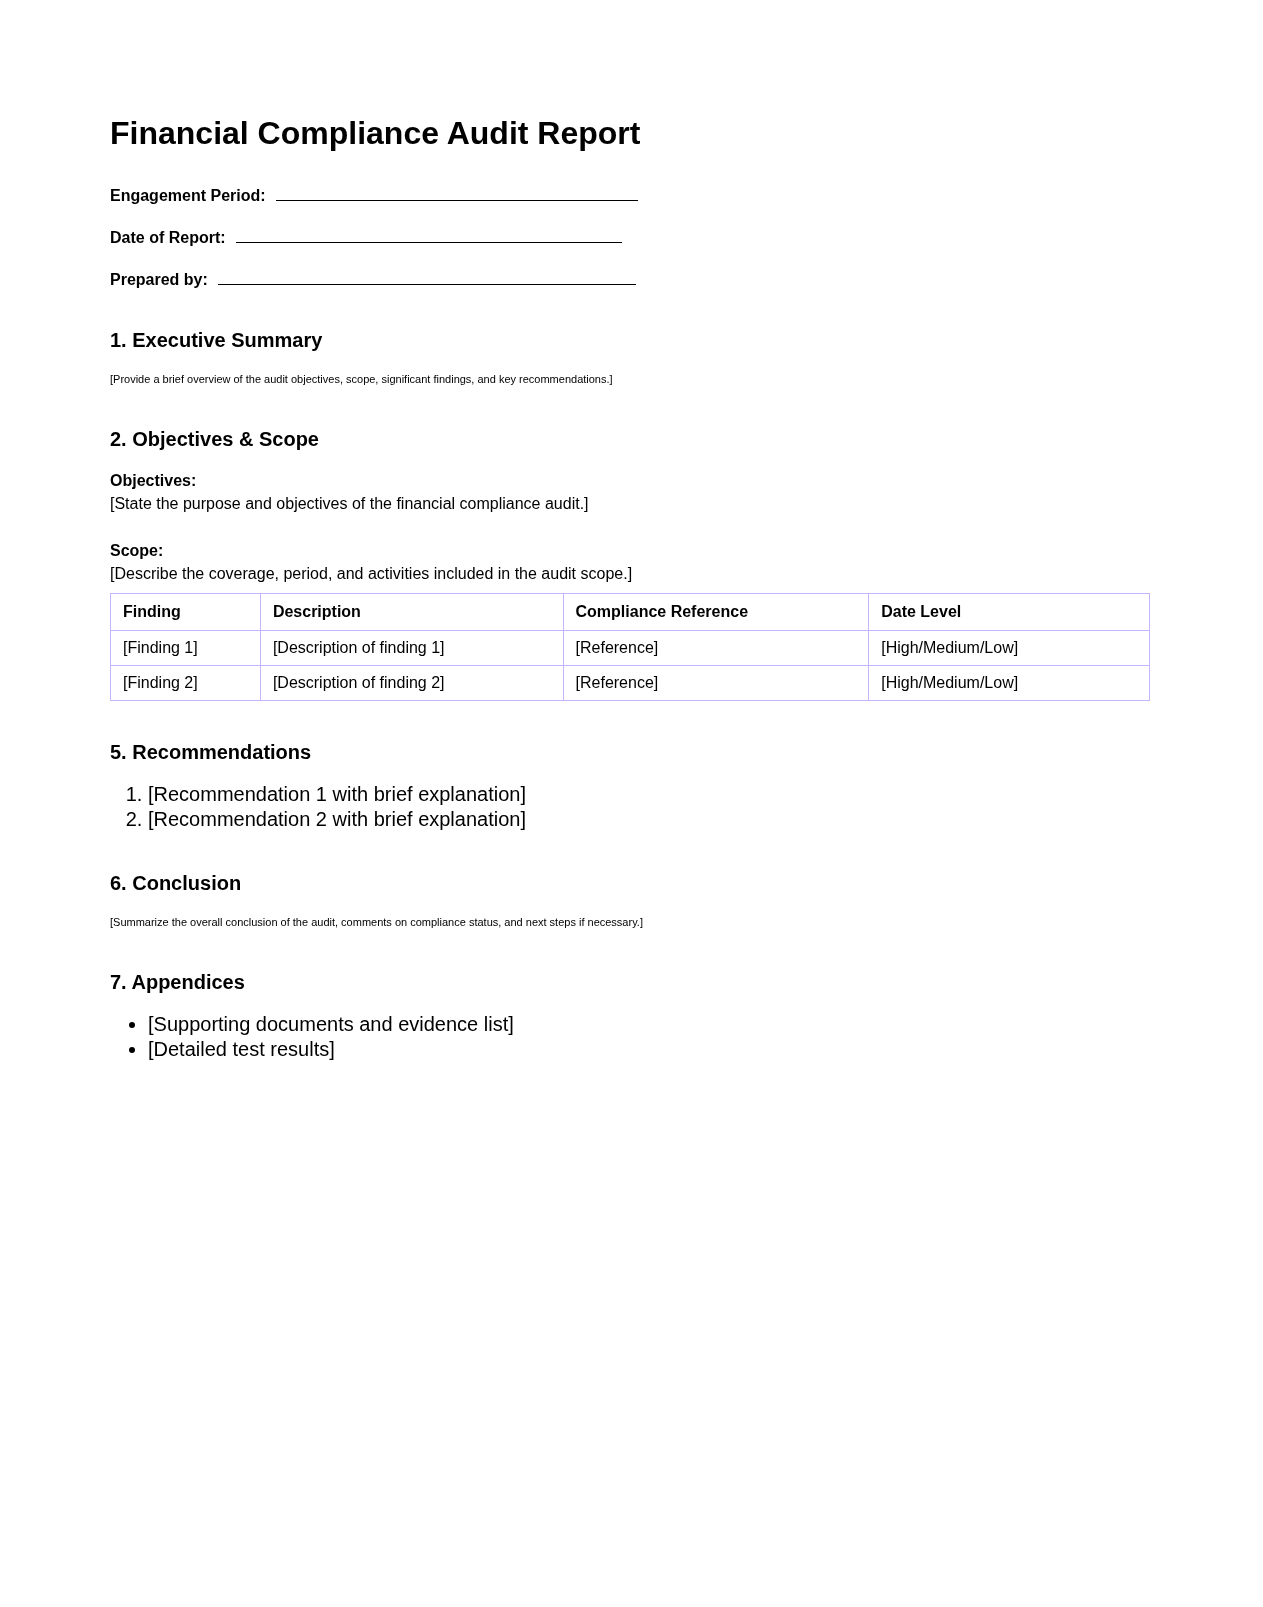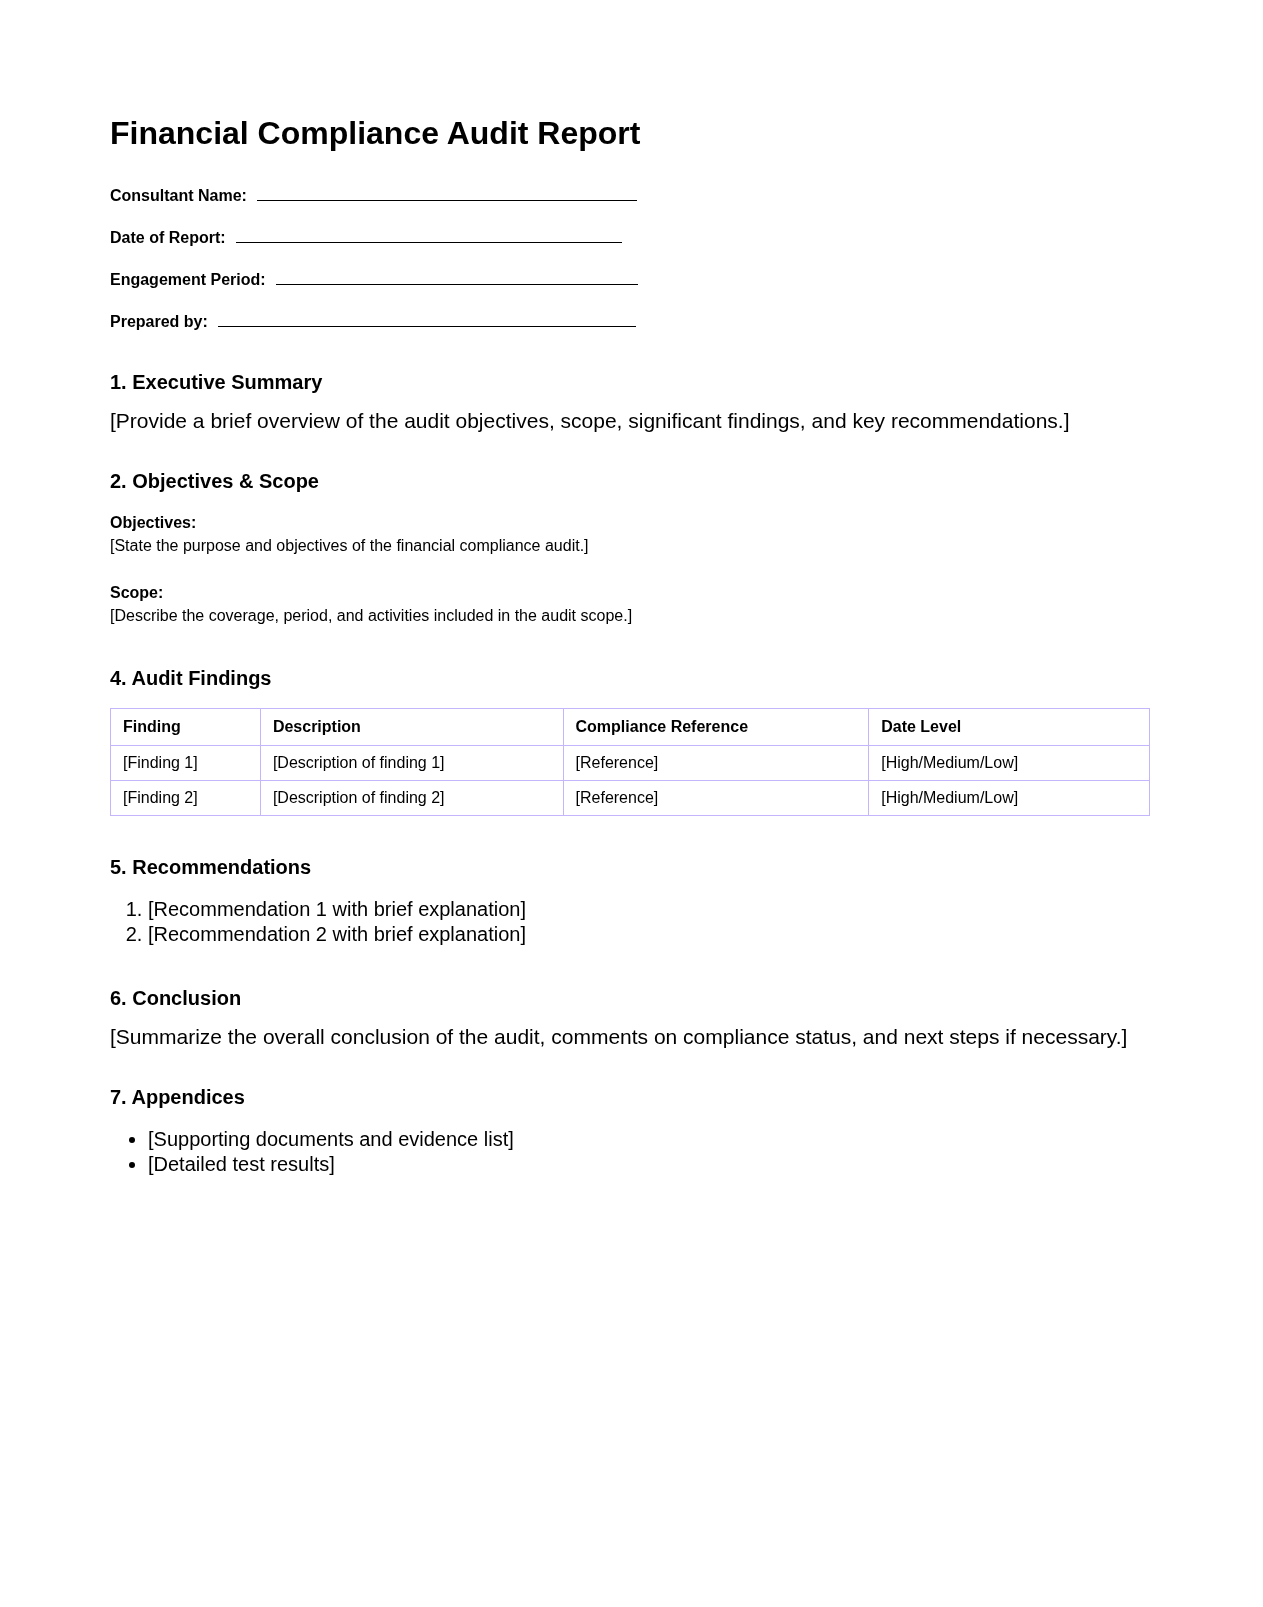--- a/index.html
+++ b/index.html
@@ -38,21 +38,21 @@
     margin-left: 6px;
     vertical-align: baseline;
   }
   h2.sec-heading {
     font-size: 20px;
     line-height: 23px;
     font-weight: bold;
     margin: 40px 0 18px 0;
   }
   p.body-text {
-    font-size: 21px;
+    font-size: 11px;
     line-height: 18px;
     margin: 0;
   }
   p.sub-block {
     font-size: 16px;
     line-height: 23px;
     margin: 0 0 24px 0;
   }
   p.sub-block:last-child { margin-bottom: 8px; }
   table.findings {
@@ -89,30 +89,26 @@
 </style>
 </head>
 <body>
 
 <div class="page-clip">
   <div class="content">
 
     <h1 class="doc-title">Financial Compliance Audit Report</h1>
 
     <p class="field">
-      <span>Consultant Name:</span>
-      <span class="blank-line" style="width:380px"></span>
+      <span>Engagement Period:</span>
+      <span class="blank-line" style="width:362px"></span>
     </p>
     <p class="field">
       <span>Date of Report:</span>
       <span class="blank-line" style="width:386px"></span>
-    </p>
-    <p class="field">
-      <span>Engagement Period:</span>
-      <span class="blank-line" style="width:362px"></span>
     </p>
     <p class="field">
       <span>Prepared by:</span>
       <span class="blank-line" style="width:418px"></span>
     </p>
 
     <section>
       <h2 class="sec-heading">1. Executive Summary</h2>
       <p class="body-text">[Provide a brief overview of the audit objectives, scope, significant findings, and key recommendations.]</p>
     </section>
@@ -120,21 +116,20 @@
     <section>
       <h2 class="sec-heading">2. Objectives &amp; Scope</h2>
       <p class="sub-block"><strong>Objectives:</strong><br>
         <span>[State the purpose and objectives of the financial compliance audit.]</span></p>
       <p class="sub-block"><strong>Scope:</strong><br>
         <span>[Describe the coverage, period, and activities included in the audit scope.]</span></p>
     </section>
 
 
     <section>
-      <h2 class="sec-heading">4. Audit Findings</h2>
       <table class="findings">
         <colgroup>
             <col class="c1">
             <col class="c2">
             <col class="c3">
             <col class="c4">
           </colgroup>
         <thead>
           <tr>
             <th>Finding</th>

